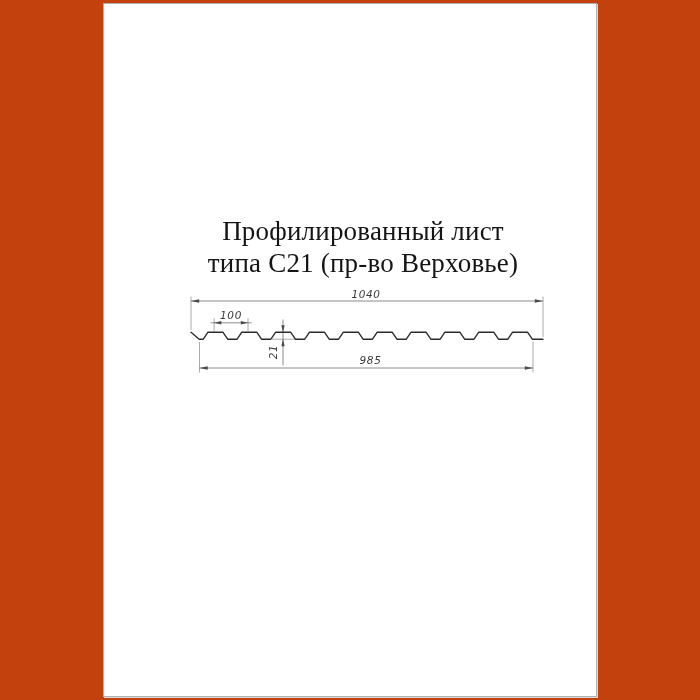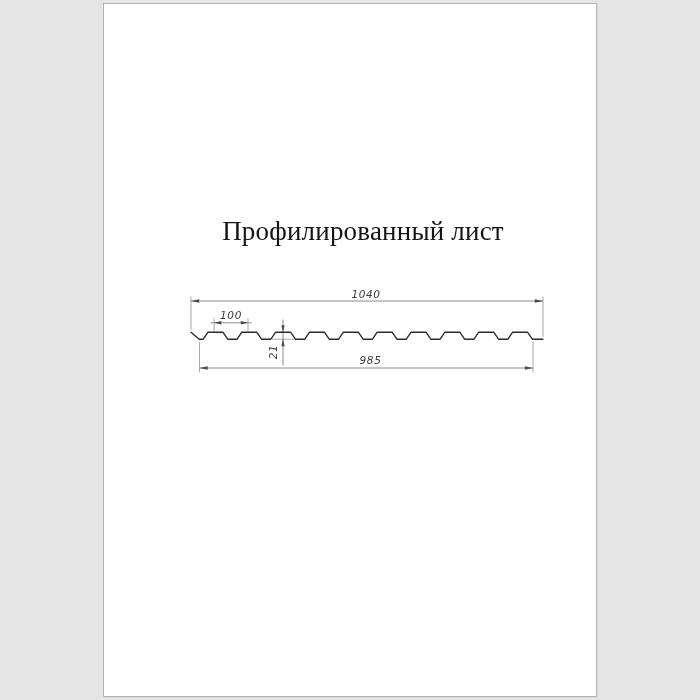--- a/index.html
+++ b/index.html
@@ -2,21 +2,21 @@
 <html><head>
 <meta charset="utf-8">
 <style>
   * { margin: 0; padding: 0; box-sizing: border-box; }
   html, body {
     width: 700px; height: 700px;
     background: #ffffff;
     font-family: "Liberation Serif", serif;
     overflow: hidden;
   }
-  .canvas { position: relative; width: 700px; height: 700px; background: #e5e5e5; }
+  .canvas { position: relative; width: 700px; height: 700px; background: #c2410c; }
 
   .page-frame {
     position: absolute;
     left: 103px; top: 3px;
     width: 494px; height: 694px;
     background: #ffffff;
     border: 1px solid #b2b2b2;
     box-shadow: 1px 1px 0 #d9d9d9;
   }
 
@@ -67,20 +67,21 @@
 </style>
 </head>
 <body>
 
 <div class="canvas">
 
   <div class="page-frame"></div>
 
   <div class="drawing-title">
     <div>Профилированный лист</div>
+    <div>типа С21 (пр-во Верховье)</div>
   </div>
 
   <svg class="profile-svg" viewBox="160 282 420 103" xmlns="http://www.w3.org/2000/svg">
 
     <path class="extline" d="M191,296.5 V330"></path>
     <path class="extline" d="M543,296.5 V337"></path>
 
     <path class="extline" d="M214.1,318.2 V331.5"></path>
     <path class="extline" d="M248,318.2 V331.5"></path>
 

